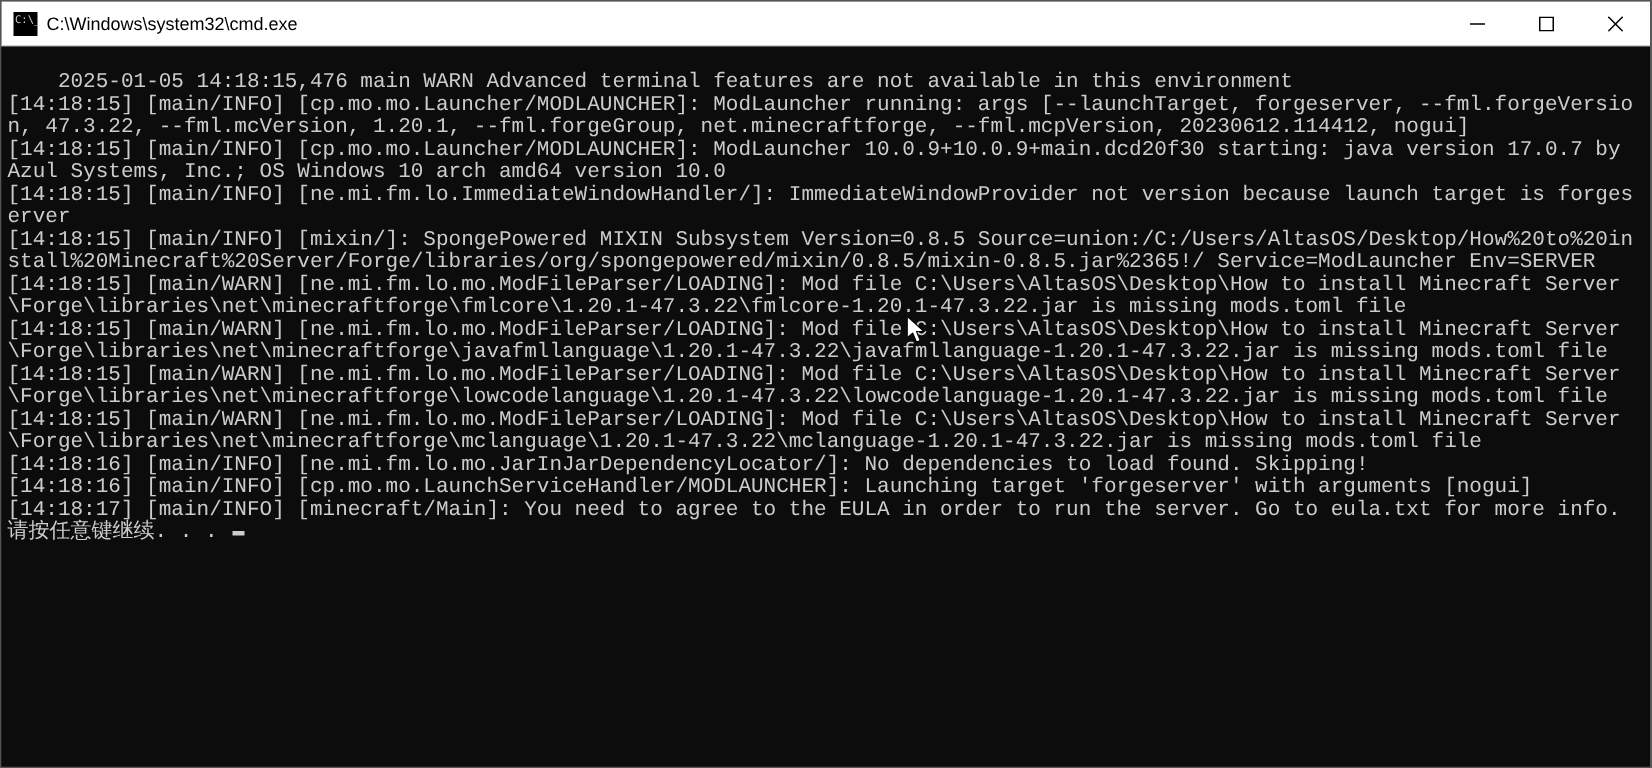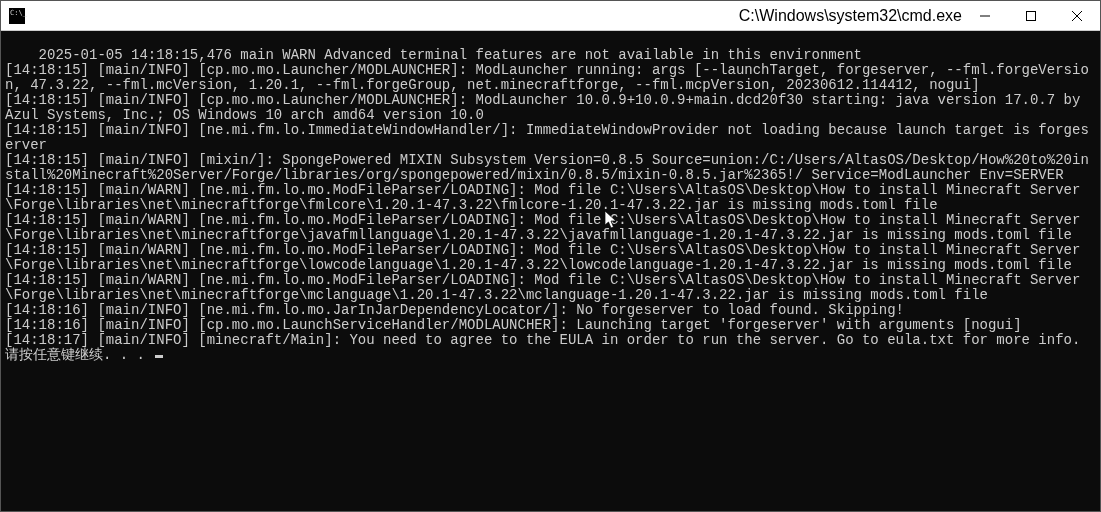--- a/index.html
+++ b/index.html
@@ -39,24 +39,23 @@
     content: "C:\\_";
     position: absolute;
     color: #ccc;
     font-size: 7px;
     font-family: monospace;
     top: 2px;
     left: 1px;
     line-height: 7px;
   }
   .titlebar-title {
-    font-size: 16px;
+    font-size: 12px;
     color: #000;
     flex: 1;
-    text-align: right;
   }
   .titlebar-controls {
     display: flex;
     height: 100%;
   }
   .titlebar-btn {
     width: 46px;
     height: 100%;
     display: flex;
     align-items: center;
@@ -122,27 +121,27 @@
             <line x1="10" y1="0" x2="0" y2="10" stroke="currentColor" stroke-width="1"></line>
           </svg>
       </div>
     </div>
   </div>
 
   <div class="console">
     <span>2025-01-05 14:18:15,476 main WARN Advanced terminal features are not available in this environment</span>
 <span>[14:18:15] [main/INFO] [cp.mo.mo.Launcher/MODLAUNCHER]: ModLauncher running: args [--launchTarget, forgeserver, --fml.forgeVersion, 47.3.22, --fml.mcVersion, 1.20.1, --fml.forgeGroup, net.minecraftforge, --fml.mcpVersion, 20230612.114412, nogui]</span>
 <span>[14:18:15] [main/INFO] [cp.mo.mo.Launcher/MODLAUNCHER]: ModLauncher 10.0.9+10.0.9+main.dcd20f30 starting: java version 17.0.7 by Azul Systems, Inc.; OS Windows 10 arch amd64 version 10.0</span>
-<span>[14:18:15] [main/INFO] [ne.mi.fm.lo.ImmediateWindowHandler/]: ImmediateWindowProvider not loading because launch target is forgeserver</span>
+<span>[14:18:15] [main/INFO] [ne.mi.fm.lo.ImmediateWindowHandler/]: ImmediateWindowProvider not version because launch target is forgeserver</span>
 <span>[14:18:15] [main/INFO] [mixin/]: SpongePowered MIXIN Subsystem Version=0.8.5 Source=union:/C:/Users/AltasOS/Desktop/How%20to%20install%20Minecraft%20Server/Forge/libraries/org/spongepowered/mixin/0.8.5/mixin-0.8.5.jar%2365!/ Service=ModLauncher Env=SERVER</span>
 <span>[14:18:15] [main/WARN] [ne.mi.fm.lo.mo.ModFileParser/LOADING]: Mod file C:\Users\AltasOS\Desktop\How to install Minecraft Server\Forge\libraries\net\minecraftforge\fmlcore\1.20.1-47.3.22\fmlcore-1.20.1-47.3.22.jar is missing mods.toml file</span>
 <span>[14:18:15] [main/WARN] [ne.mi.fm.lo.mo.ModFileParser/LOADING]: Mod file C:\Users\AltasOS\Desktop\How to install Minecraft Server\Forge\libraries\net\minecraftforge\javafmllanguage\1.20.1-47.3.22\javafmllanguage-1.20.1-47.3.22.jar is missing mods.toml file</span>
 <span>[14:18:15] [main/WARN] [ne.mi.fm.lo.mo.ModFileParser/LOADING]: Mod file C:\Users\AltasOS\Desktop\How to install Minecraft Server\Forge\libraries\net\minecraftforge\lowcodelanguage\1.20.1-47.3.22\lowcodelanguage-1.20.1-47.3.22.jar is missing mods.toml file</span>
 <span>[14:18:15] [main/WARN] [ne.mi.fm.lo.mo.ModFileParser/LOADING]: Mod file C:\Users\AltasOS\Desktop\How to install Minecraft Server\Forge\libraries\net\minecraftforge\mclanguage\1.20.1-47.3.22\mclanguage-1.20.1-47.3.22.jar is missing mods.toml file</span>
-<span>[14:18:16] [main/INFO] [ne.mi.fm.lo.mo.JarInJarDependencyLocator/]: No forgeserver to load found. Skipping!</span>
+<span>[14:18:16] [main/INFO] [ne.mi.fm.lo.mo.JarInJarDependencyLocator/]: No dependencies to load found. Skipping!</span>
 <span>[14:18:16] [main/INFO] [cp.mo.mo.LaunchServiceHandler/MODLAUNCHER]: Launching target 'forgeserver' with arguments [nogui]</span>
 <span>[14:18:17] [main/INFO] [minecraft/Main]: You need to agree to the EULA in order to run the server. Go to eula.txt for more info.</span>
 <span>请按任意键继续. . . </span><span class="cursor"></span>
     <svg class="mouse-cursor" width="14" height="20" viewBox="0 0 14 20">
       <path d="M0 0 L0 14 L3.5 11 L6 17 L8.5 16 L6 10 L11 10 Z" fill="white" stroke="black" stroke-width="0.7"></path>
     </svg>
   </div>
 
 </div>
 

